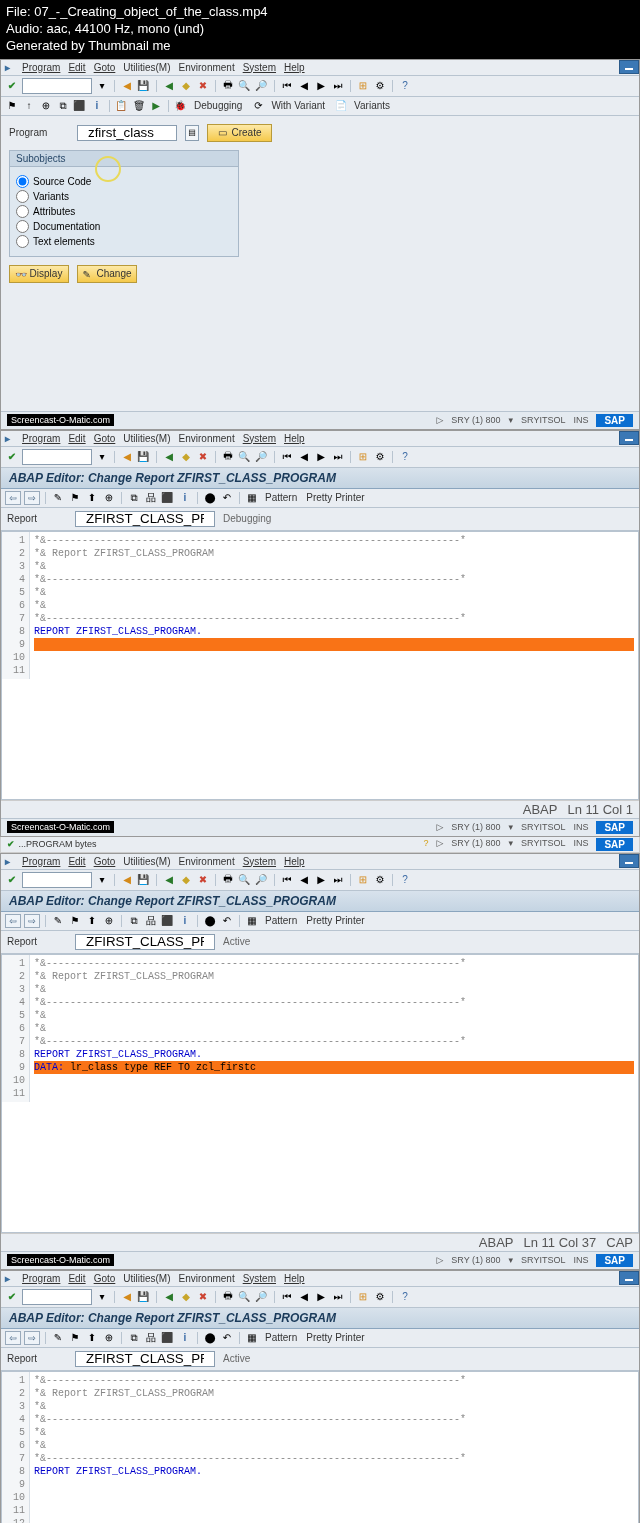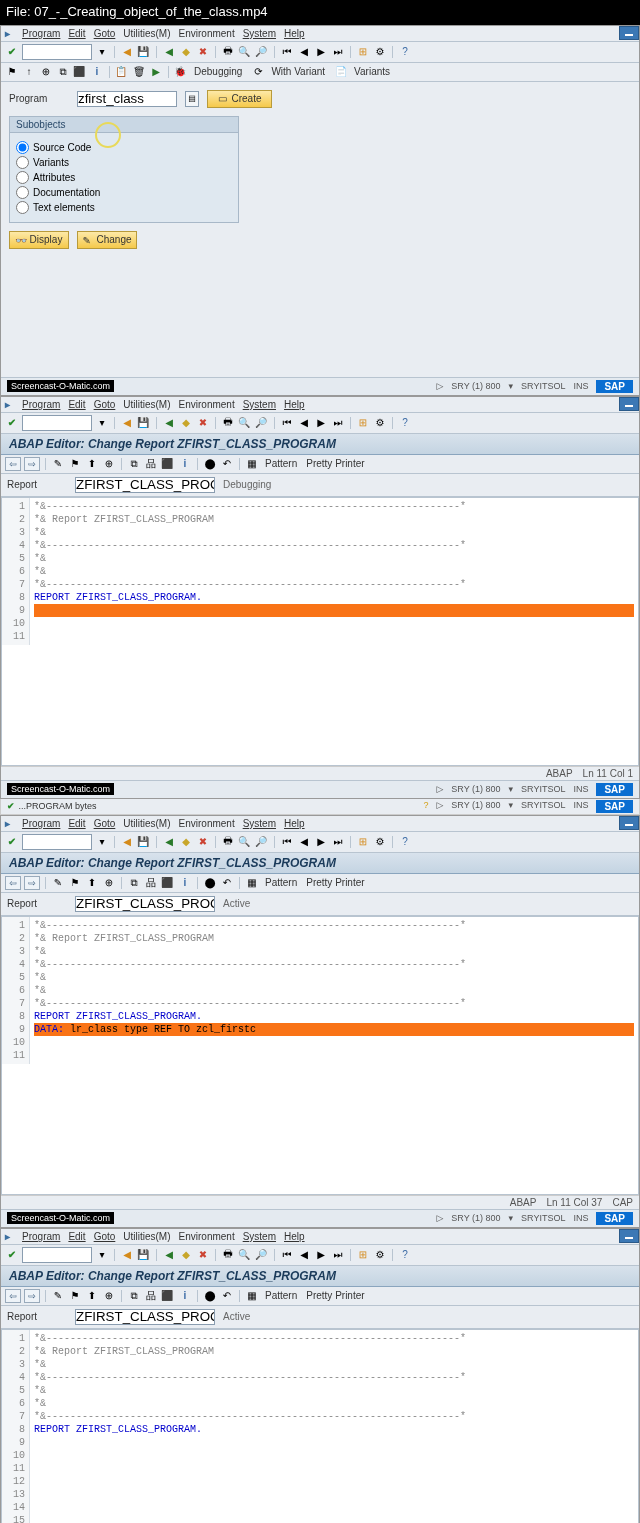--- a/index.html
+++ b/index.html
@@ -16,21 +16,21 @@
   .tb-icon { width: 14px; height: 14px; display: inline-flex; align-items: center; justify-content: center; font-size: 10px; border: 1px solid transparent; }
   .tb-check { color: #2a8a2a; font-weight: bold; }
   .tb-sep { width: 1px; height: 12px; background: #b8c4d0; margin: 0 2px; }
   .tb-input { border: 1px solid #8a9db0; height: 16px; width: 70px; background: #fff; }
   .title-bar { background: linear-gradient(#d8e2ec, #c4d4e2); border-bottom: 1px solid #8aa5be; padding: 3px 8px; font-weight: bold; font-style: italic; color: #1a3a5a; font-size: 12px; }
   .app-toolbar { background: #e9edf2; border-bottom: 1px solid #b8c4d0; padding: 2px 4px; display: flex; gap: 3px; align-items: center; font-size: 10px; }
   .app-toolbar .lbl { color: #333; margin-left: 3px; }
   .content { background: #e9edf2; padding: 8px; min-height: 200px; }
   .form-row { display: flex; align-items: center; gap: 8px; margin-bottom: 8px; }
   .form-label { width: 60px; color: #333; }
-  .text-input { border: 1px solid #8a9db0; background: #fff; height: 16px; padding: 0 0; width: 100px; }
+  .text-input { border: 1px solid #8a9db0; background: #fff; height: 16px; padding: 0 10px; width: 100px; }
   .f4 { width: 14px; height: 16px; border: 1px solid #8a9db0; background: #f3f6f9; display: inline-flex; align-items: center; justify-content: center; font-size: 8px; }
   .gold-btn { background: linear-gradient(#fde9a7, #f5c94b); border: 1px solid #b89a3a; height: 18px; padding: 0 10px; display: inline-flex; align-items: center; gap: 4px; font-size: 10px; color: #333; cursor: pointer; }
   .groupbox { border: 1px solid #a8b8c8; background: #dfe8f0; padding: 0; width: 230px; margin-bottom: 8px; }
   .groupbox-title { background: #c9d7e4; padding: 2px 6px; color: #2a4a6a; font-size: 10px; border-bottom: 1px solid #a8b8c8; }
   .groupbox-body { padding: 6px; }
   .radio-row { display: flex; align-items: center; gap: 4px; margin: 2px 0; }
   .radio-row input { margin: 0; }
   .btn-row { display: flex; gap: 8px; margin-top: 4px; }
   .gold-btn2 { background: linear-gradient(#fde9a7, #f5c94b); border: 1px solid #b89a3a; width: 60px; height: 18px; display: inline-flex; align-items: center; justify-content: center; gap: 4px; font-size: 10px; color: #333; cursor: pointer; }
   .gold-btn2 .ic { width: 10px; height: 10px; }
@@ -40,31 +40,33 @@
   .som { background: #000; color: #fff; font-size: 9px; padding: 1px 4px; display: inline-block; }
   .code-area { background: #fff; border: 1px solid #b8c4d0; min-height: 180px; position: relative; font-family: 'Courier New', monospace; font-size: 10px; }
   .report-row { display: flex; align-items: center; gap: 8px; background: #e9edf2; padding: 3px 6px; border-bottom: 1px solid #b8c4d0; }
   .code-lines { display: flex; }
   .gutter { width: 28px; background: #f4f6f8; border-right: 1px solid #d7dee5; text-align: right; padding: 2px 4px; color: #888; line-height: 13px; }
   .code-body { flex: 1; padding: 2px 4px; line-height: 13px; }
   .code-body .gray { color: #888; }
   .code-body .kw { color: #0000cc; }
   .highlight-line { background: #f97316; }
   .nav-btn { width: 16px; height: 14px; border: 1px solid #9ab; background: #eef3f8; display: inline-flex; align-items: center; justify-content: center; font-size: 9px; color: #357; }
-  .small-status { background: #e9edf2; border-top: 1px solid #ccc; padding: 1px 6px; font-size: 10px; color: #555; display: flex; justify-content: flex-end; gap: 10px; }
+  .small-status { background: #e9edf2; border-top: 1px solid #ccc; padding: 1px 6px; font-size: 13px; color: #555; display: flex; justify-content: flex-end; gap: 10px; }
   .cursor-circle { position: absolute; width: 26px; height: 26px; border: 2px solid #e8d95a; border-radius: 50%; pointer-events: none; }
   .arrow-green { color: #2a7a2a; }
   .savemsg { display: flex; align-items: center; gap: 4px; font-size: 9px; color: #333; }
   .savemsg .chk { color: #2a8a2a; font-weight: bold; }
 </style>
 </head>
 <body>
 
 <div class="info-header">
   <div>File: 07_-_Creating_object_of_the_class.mp4</div>
+  <div>Audio: aac, 44100 Hz, mono (und)</div>
+  <div>Generated by Thumbnail me</div>
 </div>
 
 <div class="sap-window">
   <div class="winbtn"></div>
   <div class="menubar">
     <span class="arrow-left">▸</span>
     <span class="ul">Program</span>
     <span class="ul">Edit</span>
     <span class="ul">Goto</span>
     <span>Utilities(M)</span>

